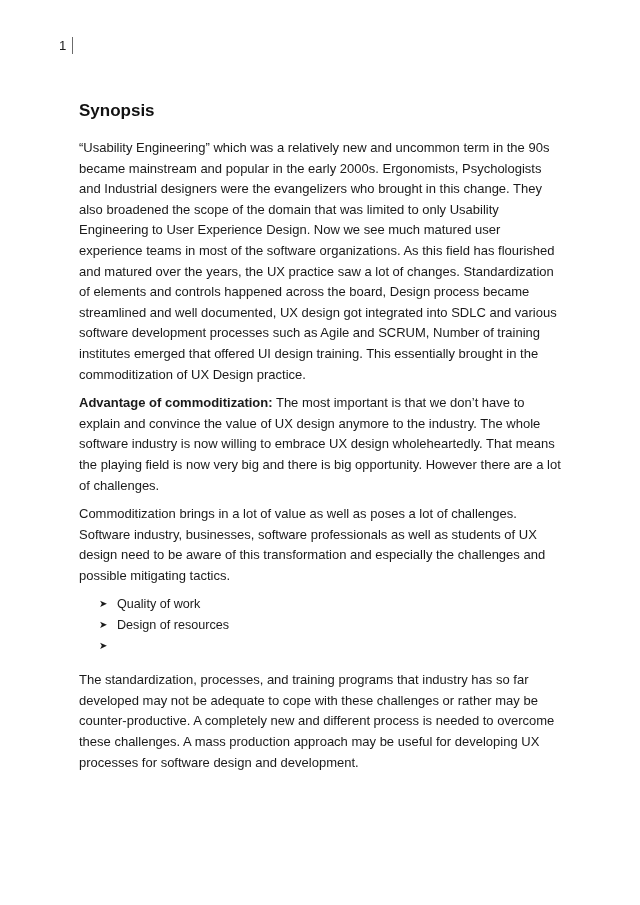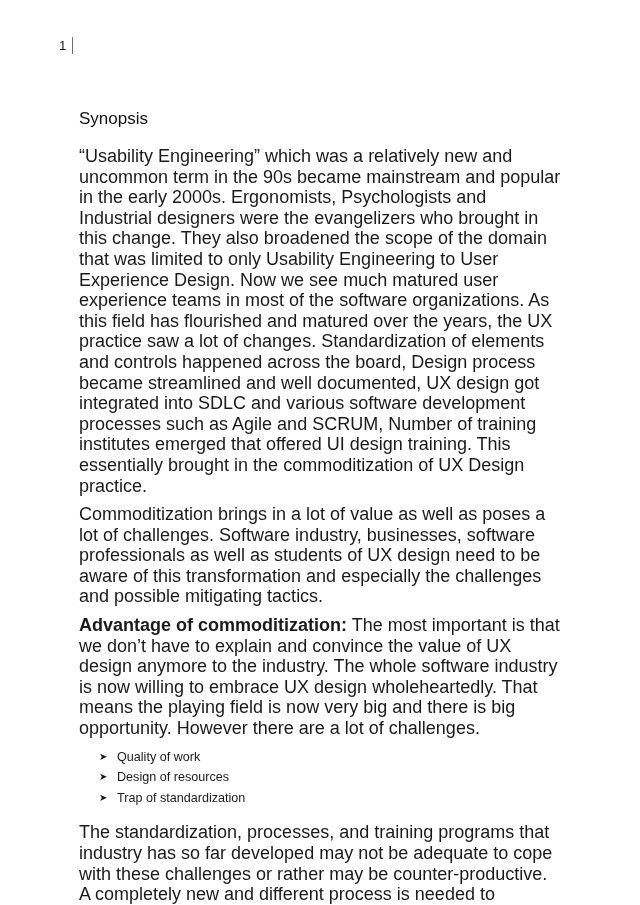--- a/index.html
+++ b/index.html
@@ -36,27 +36,27 @@
       margin-right: 6px;
     }
     .content {
       position: absolute;
       left: 79px;
       top: 100px;
       width: 482px;
     }
     h1 {
       font-size: 17px;
-      font-weight: normal;
-      margin: 8px 0 16px 0;
+      font-weight: bold;
+      margin: 0 0 16px 0;
       line-height: 22px;
       color: #111;
     }
     p {
-      font-size: 18px;
+      font-size: 13px;
       line-height: 20.6px;
       margin: 0 0 8px 0;
     }
     p b {
       font-weight: bold;
     }
     ul.bullets {
       list-style: none;
       margin: 0 0 14px 0;
       padding: 0 0 0 20px;
@@ -78,34 +78,33 @@
 
 <div class="header">
   <span class="page-num">1</span>
   <span class="header-sep"></span>
 </div>
 
 <div class="content">
   <h1>Synopsis</h1>
 
   <p>“Usability Engineering” which was a relatively new and uncommon term in the 90s became mainstream and popular in the early 2000s. Ergonomists, Psychologists and Industrial designers were the evangelizers who brought in this change. They also broadened the scope of the domain that was limited to only Usability Engineering to User Experience Design. Now we see much matured user experience teams in most of the software organizations. As this field has flourished and matured over the years, the UX practice saw a lot of changes. Standardization of elements and controls happened across the board, Design process became streamlined and well documented, UX design got integrated into SDLC and various software development processes such as Agile and SCRUM, Number of training institutes emerged that offered UI design training. This essentially brought in the commoditization of UX Design practice.</p>
+  <p><b>Advantage of commoditization:</b><span> The most important is that we don’t have to explain and convince the value of UX design anymore to the industry. The whole software industry is now willing to embrace UX design wholeheartedly. That means the playing field is now very big and there is big opportunity. However there are a lot of challenges.</span></p>
+
   <p>Commoditization brings in a lot of value as well as poses a lot of challenges. Software industry, businesses, software professionals as well as students of UX design need to be aware of this transformation and especially the challenges and possible mitigating tactics.</p>
-
-  <p><b>Advantage of commoditization:</b><span> The most important is that we don’t have to explain and convince the value of UX design anymore to the industry. The whole software industry is now willing to embrace UX design wholeheartedly. That means the playing field is now very big and there is big opportunity. However there are a lot of challenges.</span></p>
 
 
   <ul class="bullets">
     <li>
       <span class="arrow">➤</span>
       <span>Quality of work</span>
     </li>
     <li>
       <span class="arrow">➤</span>
       <span>Design of resources</span>
     </li>
     <li>
       <span class="arrow">➤</span>
-      <span>Trap of standardization</span>
     </li>
   </ul>
 
   <p>The standardization, processes, and training programs that industry has so far developed may not be adequate to cope with these challenges or rather may be counter-productive. A completely new and different process is needed to overcome these challenges. A mass production approach may be useful for developing UX processes for software design and development.</p>
 </div>
 
 </body></html>

